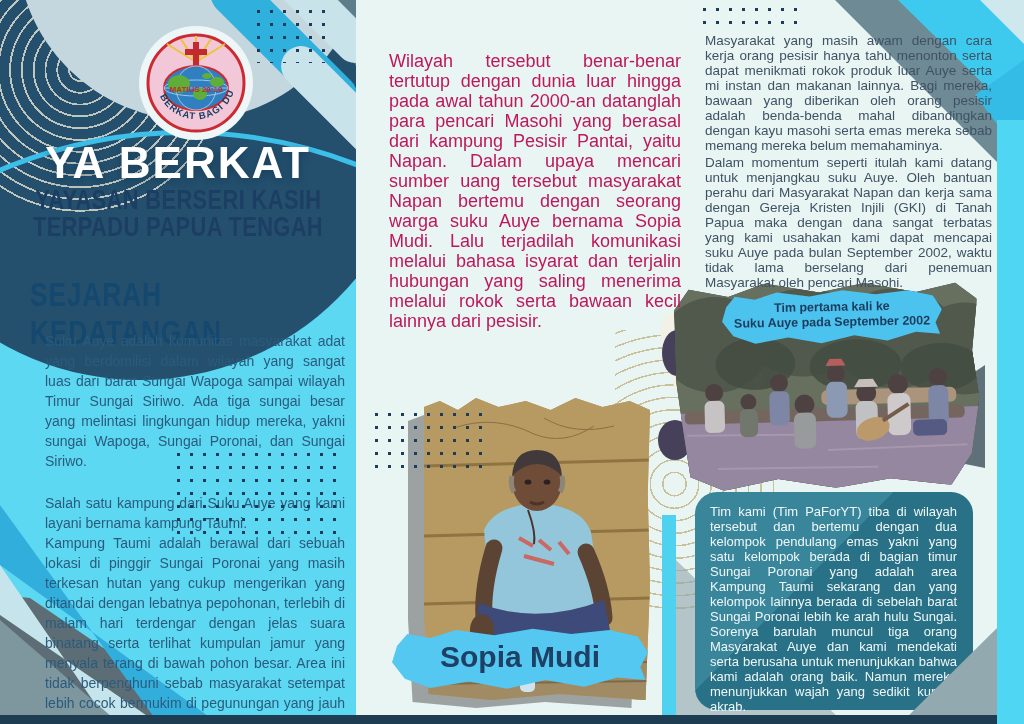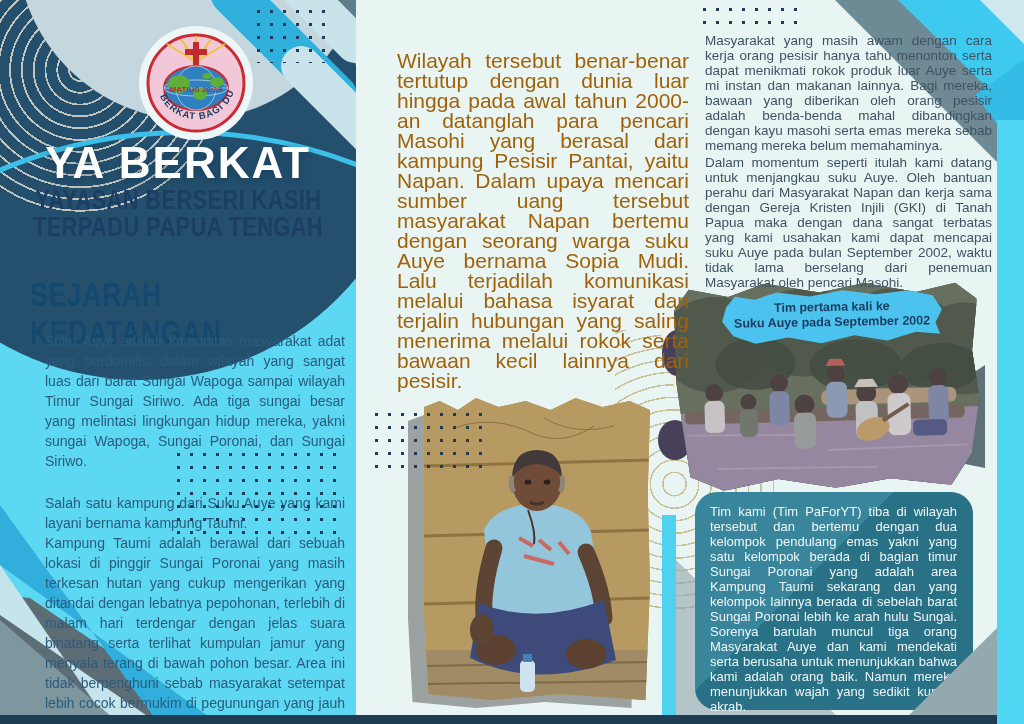--- a/index.html
+++ b/index.html
@@ -38,21 +38,21 @@
     font-weight:bold;letter-spacing:2px;text-shadow:0 3px 9px rgba(12,45,72,.5);}
   .brand-sub{left:0;top:186px;width:384px;text-align:center;color:#1d3e63;
     font-size:28px;line-height:27px;font-weight:bold;}
   .cond{display:inline-block;transform:scaleX(.78);transform-origin:50% 0;letter-spacing:.5px;}
   .section-heading{left:30px;top:276px;width:340px;color:#15486f;font-size:33px;font-weight:bold;}
   .cond-left{display:inline-block;transform:scaleX(.8);transform-origin:0 0;letter-spacing:1px;}
   .body-left{left:30px;width:300px;color:#2b5b7c;font-size:14px;line-height:20px;
     text-align:justify;}
 
   
-  .body-mid{left:382px;width:292px;color:#a16207;font-size:21px;line-height:20px;text-align:justify;}
+  .body-mid{left:374px;width:292px;color:#be185d;font-size:18px;line-height:20px;text-align:justify;}
   .photo-shadow-mid{left:408px;top:412px;width:228px;height:296px;background:rgba(62,62,62,.45);
     clip-path:polygon(0% 3%,7% 1%,15% 4%,23% 0%,33% 3%,45% 1%,56% 4%,67% 0%,79% 3%,91% 1%,100% 4%,99% 32%,100% 62%,98% 100%,60% 98%,30% 100%,2% 98%,0% 70%);}
   .photo-mid{left:424px;top:398px;width:226px;height:302px;background:#b69a61;
     clip-path:polygon(0% 3%,7% 1%,15% 4%,23% 0%,33% 3%,45% 1%,56% 4%,67% 0%,79% 3%,91% 1%,100% 4%,99% 32%,100% 62%,98% 100%,60% 98%,30% 100%,2% 98%,0% 70%);}
   .brush{background:#55c8f2;}
   .brush-clip{clip-path:polygon(2% 30%,6% 12%,15% 18%,25% 6%,40% 14%,55% 4%,70% 12%,85% 6%,96% 16%,100% 40%,97% 62%,99% 82%,88% 78%,75% 92%,60% 82%,45% 95%,30% 84%,15% 94%,5% 80%,0% 55%);}
   .caption-mid{left:392px;top:626px;width:256px;height:66px;}
   .caption-mid .txt{position:absolute;left:0;top:14px;width:100%;text-align:center;
     color:#1d4064;font-size:30px;font-weight:bold;}
   .fold-strip{left:662px;top:515px;width:14px;height:202px;background:#4ed2f0;}
@@ -203,20 +203,23 @@
       <path d="M162 154 q16 36 18 66" stroke="#5c4434" stroke-width="17" fill="none" stroke-linecap="round"></path>
       <path d="M55 205 Q113 228 180 202 L192 262 Q113 292 46 260 Z" fill="#3e4a79"></path>
       <ellipse cx="72" cy="252" rx="20" ry="15" fill="#5c4030"></ellipse>
       <ellipse cx="162" cy="256" rx="20" ry="15" fill="#5c4030"></ellipse>
       <ellipse cx="58" cy="232" rx="12" ry="16" fill="#5c4434"></ellipse>
       <rect x="96" y="262" width="15" height="32" rx="5" fill="#cfe3ee"></rect>
       <rect x="99" y="256" width="9" height="8" fill="#4a7fb5"></rect>
     </svg>
   </div>
   <div class="abs dots z3" style="left:370px;top:408px;width:118px;height:66px;"></div>
+  <div class="abs brush brush-clip caption-mid z4">
+    <div class="txt">Sopia Mudi</div>
+  </div>
   <div class="abs fold-strip z3"></div>
 
   <div class="abs pr-pale-tri z1"></div>
   <div class="abs pr-cyan-band z1"></div>
   <div class="abs pr-gray-band z1"></div>
   <div class="abs pr-blue-wedge z1"></div>
   <div class="abs dots z3" style="left:698px;top:3px;width:100px;height:27px;"></div>
 
   <p class="abs body-right z4" style="top:18px;">Masyarakat yang masih awam dengan cara kerja orang pesisir hanya tahu menonton serta dapat menikmati rokok produk luar Auye serta mi instan dan makanan lainnya. Bagi mereka, bawaan yang diberikan oleh orang pesisir adalah benda-benda mahal dibandingkan dengan kayu masohi serta emas mereka sebab memang mereka belum memahaminya.</p>
   <p class="abs body-right z4" style="top:140px;">Dalam momentum seperti itulah kami datang untuk menjangkau suku Auye. Oleh bantuan perahu dari Masyarakat Napan dan kerja sama dengan Gereja Kristen Injili (GKI) di Tanah Papua maka dengan dana sangat terbatas yang kami usahakan kami dapat mencapai suku Auye pada bulan September 2002, waktu tidak lama berselang dari penemuan Masyarakat oleh pencari Masohi.</p>

